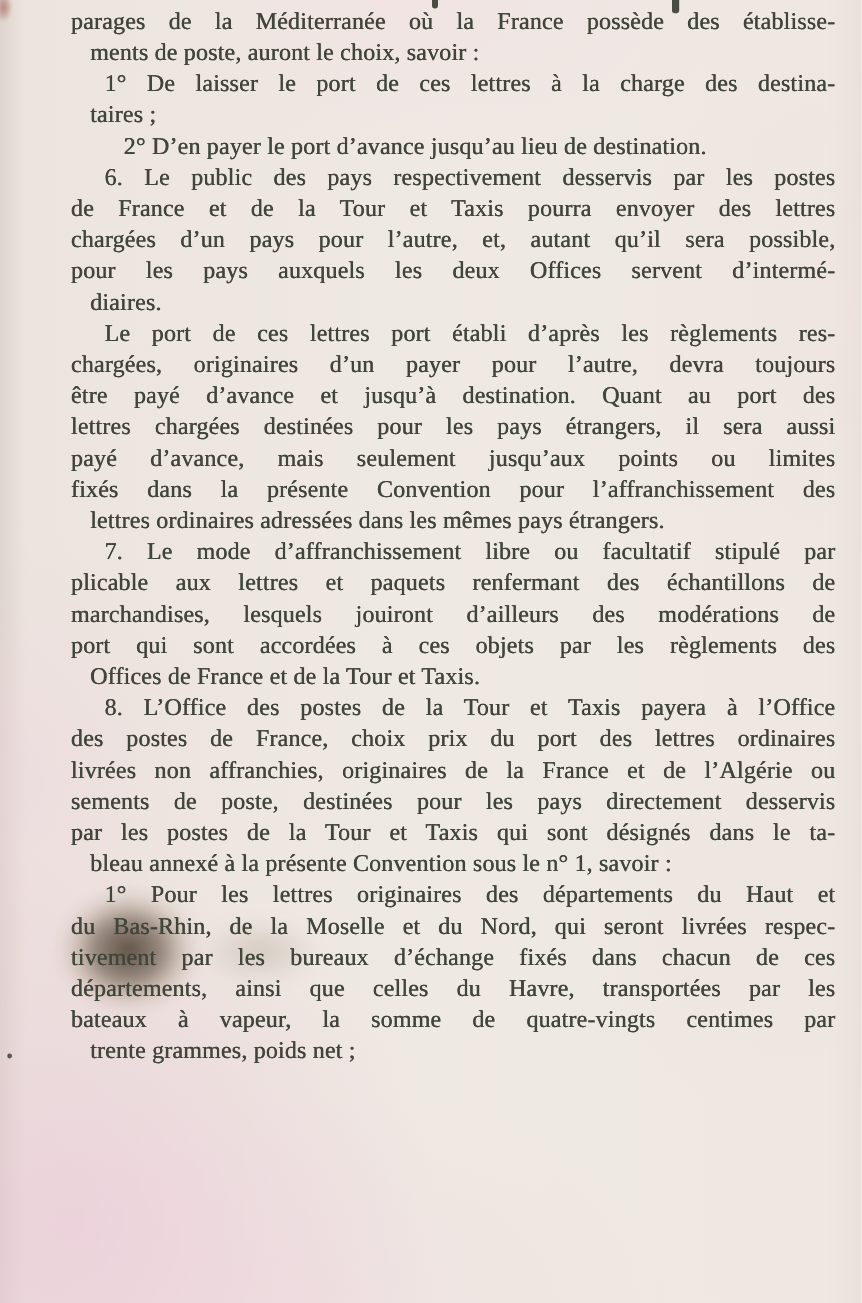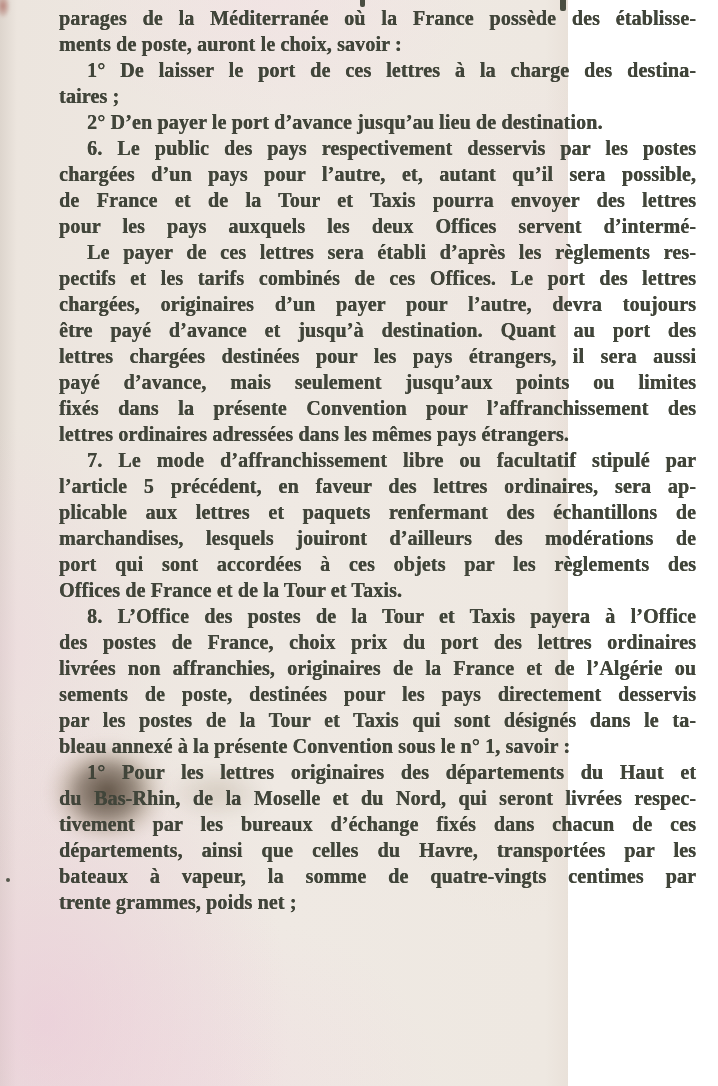--- a/index.html
+++ b/index.html
@@ -3,49 +3,48 @@
 <meta charset="utf-8">
 <style>
   html, body { margin: 0; padding: 0; }
   body {
     width: 718px; height: 1086px;
     font-family: "Liberation Serif", serif;
     overflow: hidden;
   }
   .page {
     position: relative;
-    width: 568px; height: 1086px;
+    width: 718px; height: 1086px;
     background-color: #eee8e2;
     background-image:
       radial-gradient(60% 40% at 8% 94%, rgba(234,192,214,0.50), transparent 72%),
       radial-gradient(40% 30% at 0% 60%, rgba(238,206,222,0.35), transparent 70%),
       radial-gradient(55% 22% at 38% 100%, rgba(241,211,224,0.30), transparent 72%),
       radial-gradient(48% 16% at 48% 0%, rgba(244,219,228,0.38), transparent 75%),
       radial-gradient(38% 28% at 98% 24%, rgba(242,222,227,0.28), transparent 70%),
       radial-gradient(30% 20% at 90% 70%, rgba(236,228,219,0.5), transparent 75%),
       linear-gradient(90deg, #ddd5cd 0%, #ece5de 3%, #efe9e3 50%, #eee8e1 96%, #e9e1d9 100%);
-    font-weight: bold;
   }
   .text-block {
     position: absolute;
     left: 59px; top: 5px; width: 637px;
     font-size: 20px;
     line-height: 26px;
     letter-spacing: 0.15px;
     color: #41453a;
     text-shadow: 0.35px 0 0 currentColor;
   }
   .paragraph { margin: 0; }
   .line {
     text-align: justify;
     text-align-last: justify;
     white-space: normal;
   }
   .line.ind { text-indent: 28px; }
-  .line.end { text-align-last: left; }
+  .line.end { text-align-last: left; margin-left: 16px; }
 
   
   .mark {
     position: absolute;
     background: #4a4e42;
     border-radius: 0 0 2px 2px;
     filter: blur(0.6px);
   }
   .mark-top-1 { left: 360px; top: 0; width: 5px; height: 7px; }
   .mark-top-2 { left: 560px; top: 0; width: 6px; height: 11px; }
@@ -98,39 +97,38 @@
       <div class="line ind">1° De laisser le port de ces lettres à la charge des destina-</div>
       <div class="line end">taires ;</div>
     </div>
 
     <div class="paragraph">
       <div class="line ind end">2° D’en payer le port d’avance jusqu’au lieu de destination.</div>
     </div>
 
     <div class="paragraph">
       <div class="line ind">6. Le public des pays respectivement desservis par les postes</div>
+      <div class="line">de France et de la Tour et Taxis pourra envoyer des lettres</div>
       <div class="line">chargées d’un pays pour l’autre, et, autant qu’il sera possible,</div>
-      <div class="line">de France et de la Tour et Taxis pourra envoyer des lettres</div>
       <div class="line">pour les pays auxquels les deux Offices servent d’intermé-</div>
+      <div class="line end">diaires.</div>
     </div>
 
     <div class="paragraph">
-      <div class="line ind">Le payer de ces lettres sera établi d’après les règlements res-</div>
-      <div class="line">pectifs et les tarifs combinés de ces Offices. Le port des lettres</div>
+      <div class="line ind">Le port de ces lettres port établi d’après les règlements res-</div>
       <div class="line">chargées, originaires d’un payer pour l’autre, devra toujours</div>
       <div class="line">être payé d’avance et jusqu’à destination. Quant au port des</div>
       <div class="line">lettres chargées destinées pour les pays étrangers, il sera aussi</div>
       <div class="line">payé d’avance, mais seulement jusqu’aux points ou limites</div>
       <div class="line">fixés dans la présente Convention pour l’affranchissement des</div>
       <div class="line end">lettres ordinaires adressées dans les mêmes pays étrangers.</div>
     </div>
 
     <div class="paragraph">
       <div class="line ind">7. Le mode d’affranchissement libre ou facultatif stipulé par</div>
-      <div class="line">l’article 5 précédent, en faveur des lettres ordinaires, sera ap-</div>
       <div class="line">plicable aux lettres et paquets renfermant des échantillons de</div>
       <div class="line">marchandises, lesquels jouiront d’ailleurs des modérations de</div>
       <div class="line">port qui sont accordées à ces objets par les règlements des</div>
       <div class="line end">Offices de France et de la Tour et Taxis.</div>
     </div>
 
     <div class="paragraph">
       <div class="line ind">8. L’Office des postes de la Tour et Taxis payera à l’Office</div>
       <div class="line">des postes de France, choix prix du port des lettres ordinaires</div>
       <div class="line">livrées non affranchies, originaires de la France et de l’Algérie ou</div>

